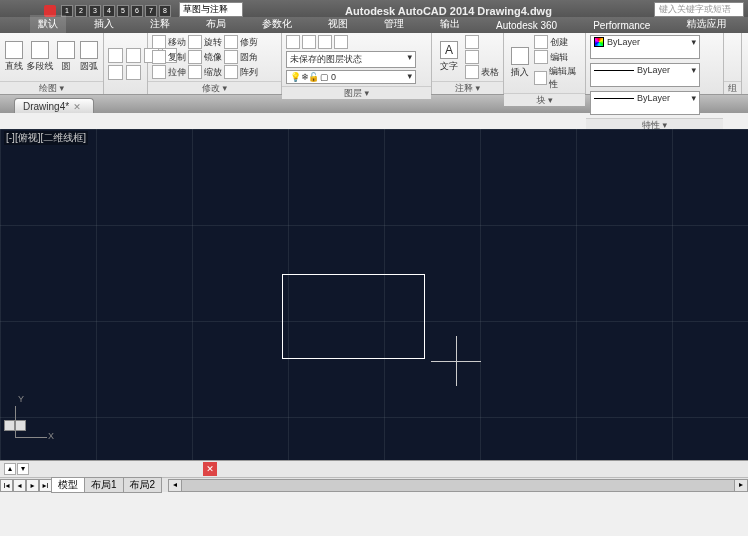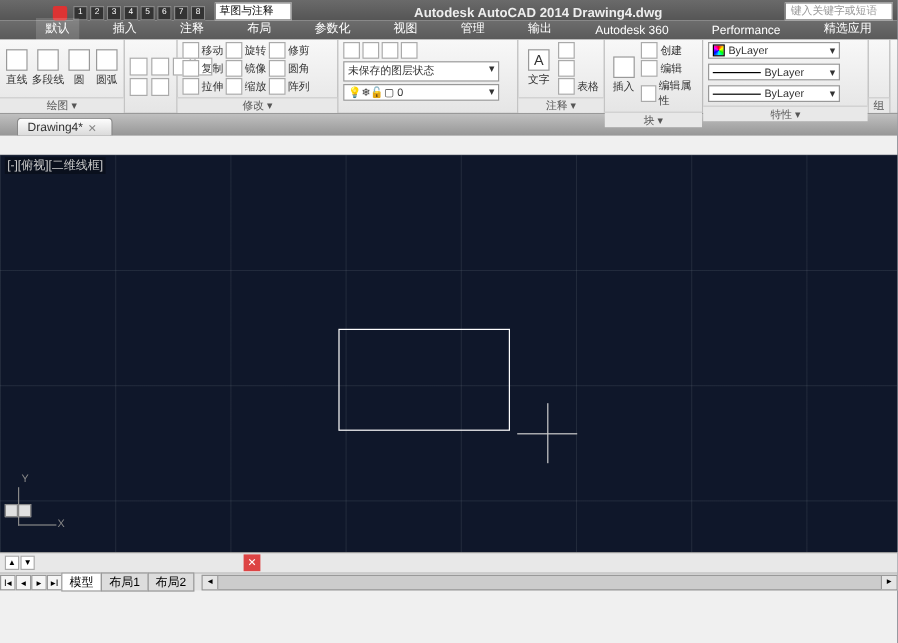--- a/index.html
+++ b/index.html
@@ -26,21 +26,21 @@
 .big-btn { display: flex; flex-direction: column; align-items: center; width: 26px; cursor: pointer; }
 .big-btn .ico { width: 18px; height: 18px; border: 1px solid #999; background: #fff; margin-bottom: 1px; }
 .big-btn .lbl { font-size: 9px; color: #333; white-space: nowrap; }
 .mini-grid { display: grid; grid-template-columns: repeat(4, 16px); gap: 2px; }
 .mini-grid span { width: 15px; height: 15px; background: #fff; border: 1px solid #aaa; }
 .col-btns { display: flex; flex-direction: column; gap: 1px; }
 .col-btns .row { display: flex; align-items: center; gap: 2px; font-size: 9px; }
 .col-btns .row .ico { width: 14px; height: 14px; background: #fff; border: 1px solid #aaa; }
 .layer-dd { background: #fff; border: 1px solid #999; font-size: 9px; padding: 1px 20px 1px 3px; position: relative; }
 .layer-dd::after { content: "▾"; position: absolute; right: 3px; top: 0; }
-.prop-dd { background: #fff; border: 1px solid #999; font-size: 9px; padding: 1px 18px 1px 3px; width: 110px; position: relative; display: flex; align-items: center; gap: 3px; margin-bottom: 1px; }
+.prop-dd { background: #fff; border: 1px solid #999; font-size: 9px; padding: 1px 18px 11px 3px; width: 110px; position: relative; display: flex; align-items: center; gap: 3px; margin-bottom: 1px; }
 .prop-dd::after { content: "▾"; position: absolute; right: 3px; top: 1px; }
 .swatch { width: 10px; height: 10px; border: 1px solid #000; background: conic-gradient(red, yellow, lime, cyan, blue, magenta, red); }
 .linesw { width: 40px; height: 1px; background: #000; }
 
 
 .filetabs { height: 18px; background: linear-gradient(#c0c0c0, #969696); display: flex; align-items: flex-end; padding-left: 14px; }
 .filetabs .tab { background: linear-gradient(#fdfdfd, #dadada); font-size: 10px; color: #333; padding: 2px 12px 1px 8px; border-radius: 4px 4px 0 0; border: 1px solid #888; border-bottom: none; display: flex; align-items: center; gap: 4px; }
 .filetabs .tab .x { color: #888; font-size: 9px; }
 
 
@@ -184,20 +184,21 @@
     <div class="panel-body" style="flex-direction:column;align-items:flex-start;gap:2px">
       <div style="display:flex;gap:2px">
           <span class="ico" style="width:14px;height:14px;border:1px solid #aaa;background:#fff"></span>
           <span class="ico" style="width:14px;height:14px;border:1px solid #aaa;background:#fff"></span>
           <span class="ico" style="width:14px;height:14px;border:1px solid #aaa;background:#fff"></span>
           <span class="ico" style="width:14px;height:14px;border:1px solid #aaa;background:#fff"></span>
         </div>
       <div class="layer-dd" style="width:130px">未保存的图层状态</div>
       <div class="layer-dd" style="width:130px">💡❄🔓▢ <span>0</span></div>
     </div>
+    <div class="panel-title"><span>图层</span> ▾</div>
   </div>
   <div class="panel" style="width:72px">
     <div class="panel-body">
       <div class="big-btn">
           <div class="ico" style="font-size:12px;line-height:16px;text-align:center">A</div>
           <div class="lbl">文字</div>
         </div>
       <div class="col-btns">
           <div class="row">
             <div class="ico"></div>

